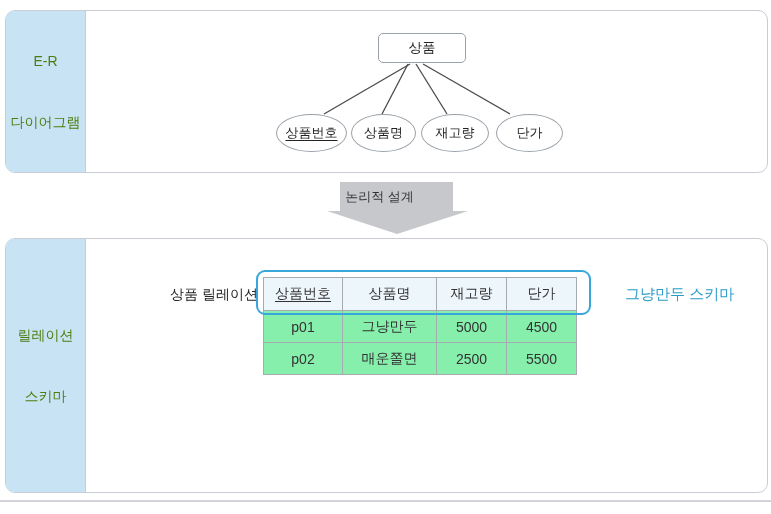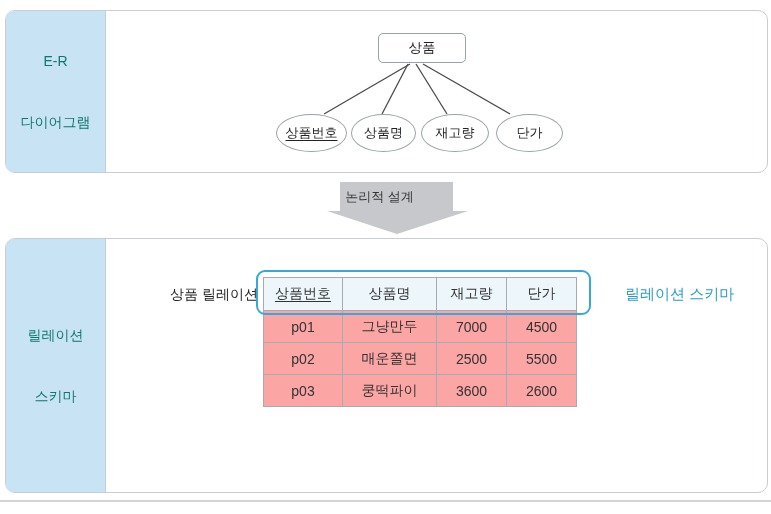--- a/index.html
+++ b/index.html
@@ -7,25 +7,25 @@
   .stage {
     position:relative; width:771px; height:514px; background:#ffffff;
     font-family:"Liberation Sans","DejaVu Sans",sans-serif; color:#333;
     overflow:hidden;
   }
   .panel {
     position:absolute; background:#ffffff;
     border:1.6px solid #c9cdd3; border-radius:10px;
   }
   .panel-sidebar {
-    position:absolute; left:0; top:0; bottom:0; width:100px;
+    position:absolute; left:0; top:0; bottom:0; width:80px;
     background:#c8e4f4; border-right:1px solid #bccfdc;
     border-radius:8px 0 0 8px;
     display:flex; flex-direction:column; justify-content:center; align-items:center;
-    font-size:14px; line-height:1.5; color:#0f766e; text-align:center;gap:40px;
+    font-size:14px; line-height:1.5; color:#4d7c0f; text-align:center;gap:40px;
   }
   .overlay-svg { position:absolute; left:0; top:0; pointer-events:none; }
 
   
   .entity-box {
     position:absolute; left:378px; top:33px; width:88px; height:30px;
     border:1.5px solid #9aa1a9; border-radius:5px; background:#fff;
     display:flex; align-items:center; justify-content:center;
     font-size:13.5px; color:#222;
   }
@@ -55,21 +55,21 @@
   }
   table.relation-table {
     position:absolute; left:263px; top:277px;
     border-collapse:collapse; table-layout:fixed;
     font-size:14px; color:#333; text-align:center;
   }
   .relation-table th, .relation-table td {
     border:1.3px solid #a6abb2; font-weight:normal; padding:0;
   }
   .relation-table th { height:33px; background:#edf6fb; }
-  .relation-table td { height:32px; background:#fca5a5; }
+  .relation-table td { height:32px; background:#86efac; }
   .relation-table th.key span { text-decoration:underline; text-underline-offset:3px; }
   .col-1 { width:79px; } .col-2 { width:94px; } .col-3 { width:70px; } .col-4 { width:70px; }
 
   .schema-highlight {
     position:absolute; left:256px; top:270px; width:335px; height:45px;
     border:2.6px solid #38a7db; border-radius:9px; pointer-events:none;
   }
   .schema-callout-text {
     position:absolute; left:625px; top:285px;
     font-size:15px; color:#2b9cc9; white-space:nowrap;
@@ -145,37 +145,31 @@
         <th class="key"><span>상품번호</span></th>
         <th><span>상품명</span></th>
         <th><span>재고량</span></th>
         <th><span>단가</span></th>
       </tr>
     </thead>
     <tbody>
       <tr>
         <td>p01</td>
         <td>그냥만두</td>
-        <td>7000</td>
+        <td>5000</td>
         <td>4500</td>
       </tr>
       <tr>
         <td>p02</td>
         <td>매운쫄면</td>
         <td>2500</td>
         <td>5500</td>
       </tr>
-      <tr>
-        <td>p03</td>
-        <td>쿵떡파이</td>
-        <td>3600</td>
-        <td>2600</td>
-      </tr>
     </tbody>
   </table>
 
   <div class="schema-highlight"></div>
 
-  <div class="schema-callout-text">릴레이션 스키마</div>
+  <div class="schema-callout-text">그냥만두 스키마</div>
 
   <div class="bottom-rule"></div>
 
 </div>
 
 </body></html>

